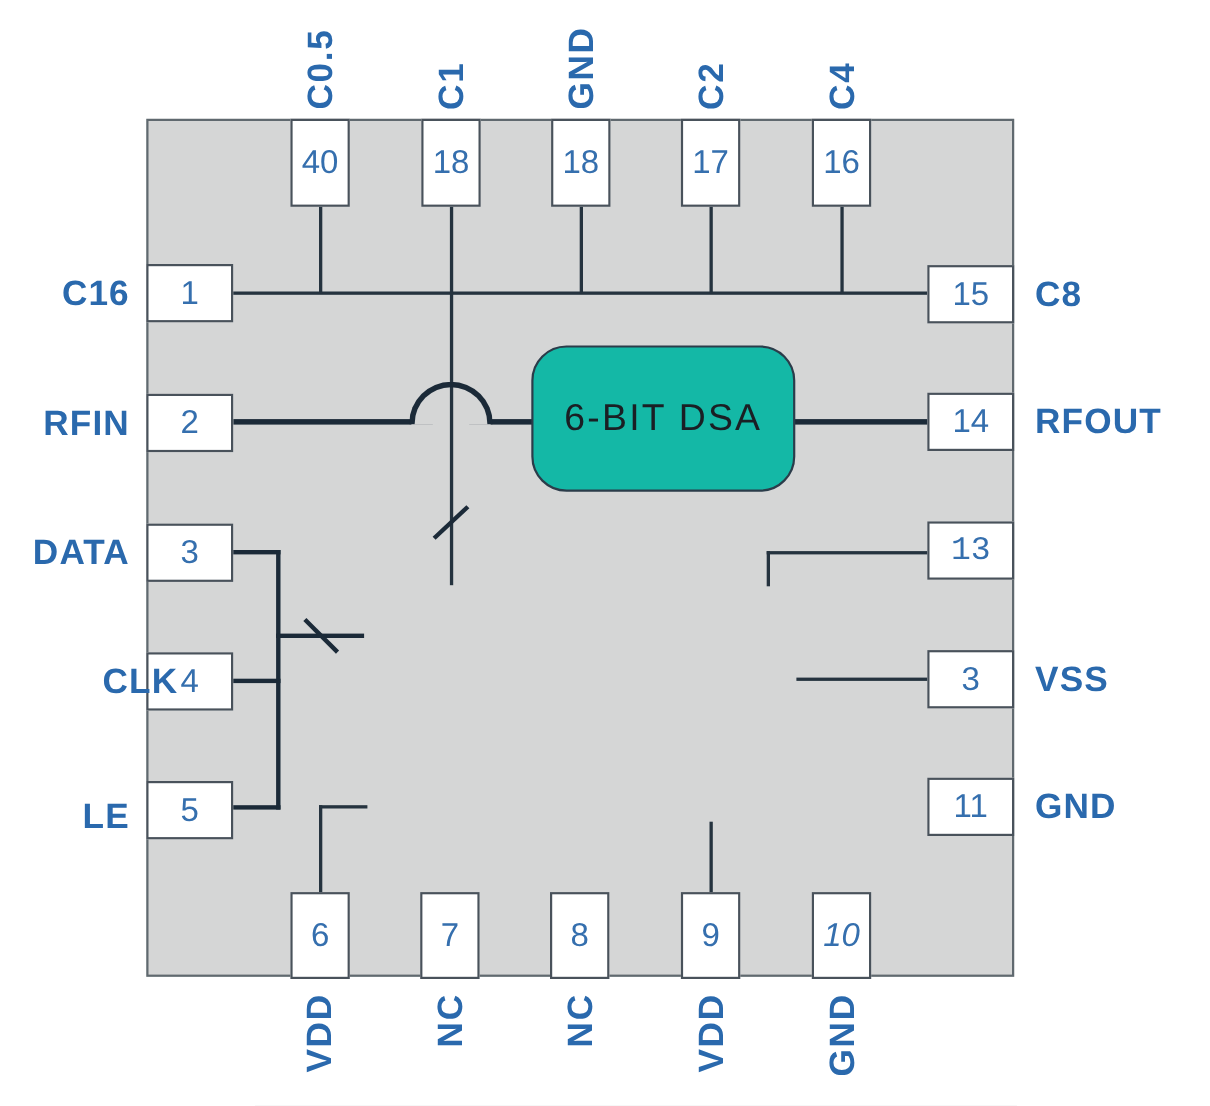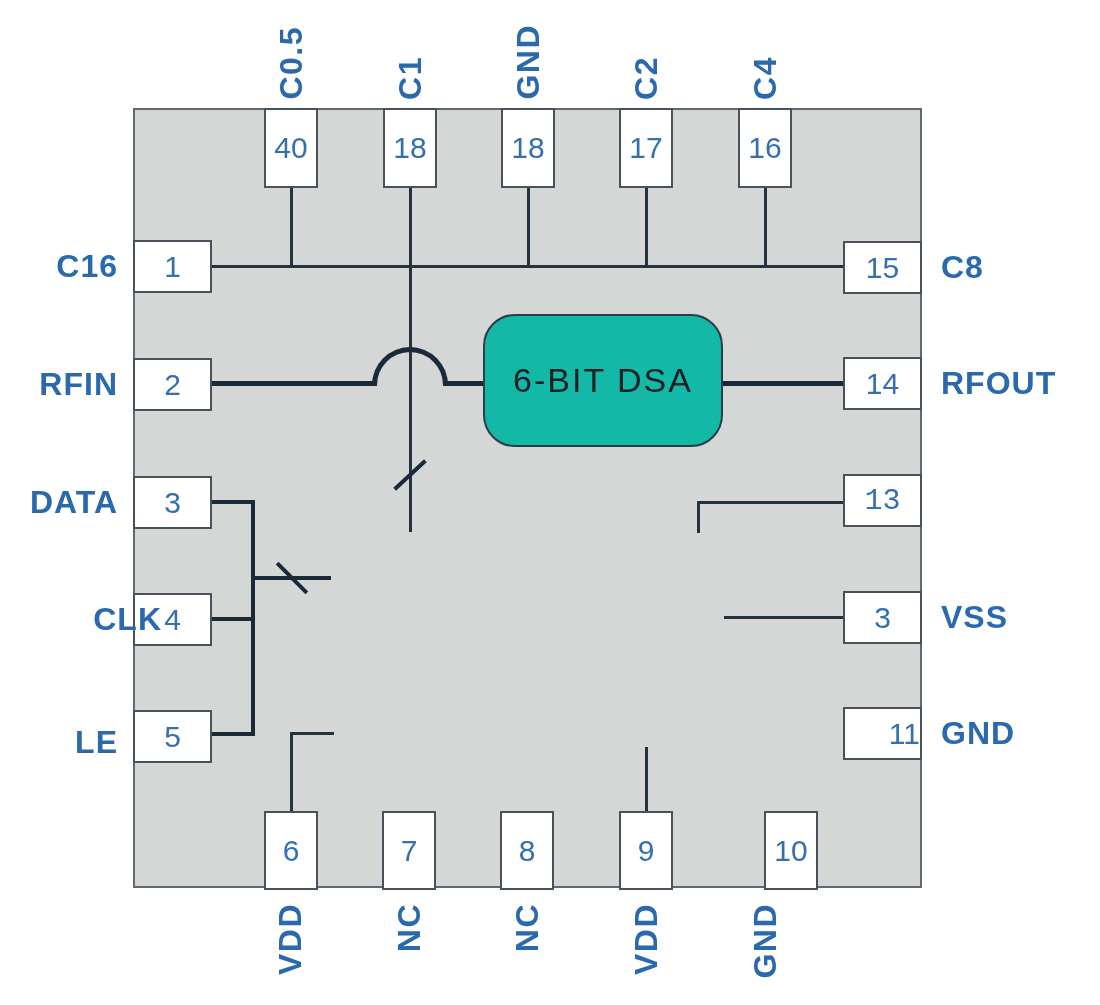--- a/index.html
+++ b/index.html
@@ -111,21 +111,21 @@
     </div>
   <div class="pin v" style="left:382px;top:811px;height:79px;">
       <span>7</span>
     </div>
   <div class="pin v" style="left:500px;top:811px;height:79px;">
       <span>8</span>
     </div>
   <div class="pin v" style="left:619px;top:811px;height:79px;">
       <span>9</span>
     </div>
-  <div class="pin v" style="left:764px;top:811px;height:79px;">
+  <div class="pin v" style="left:738px;top:811px;height:79px;font-style:italic;">
       <span>10</span>
     </div>
 
   <div class="pin h" style="left:133px;top:240px;">
       <span>1</span>
     </div>
   <div class="pin h" style="left:133px;top:358px;">
       <span>2</span>
     </div>
   <div class="pin h" style="left:133px;top:476px;">
@@ -143,21 +143,21 @@
     </div>
   <div class="pin h" style="left:843px;top:357px;">
       <span>14</span>
     </div>
   <div class="pin h" style="left:843px;top:474px;font-family:Liberation Mono, monospace;">
       <span>13</span>
     </div>
   <div class="pin h" style="left:843px;top:591px;">
       <span>3</span>
     </div>
-  <div class="pin h" style="left:843px;top:707px;justify-content:flex-end;">
+  <div class="pin h" style="left:843px;top:707px;">
       <span>11</span>
     </div>
 
   <div class="side-label left" style="top:248px;">C16</div>
   <div class="side-label left" style="top:366px;">RFIN</div>
   <div class="side-label left" style="top:484px;">DATA</div>
   <div class="side-label left" style="top:601px;margin-left:44px;">CLK</div>
   <div class="side-label left" style="top:724px;">LE</div>
 
   <div class="side-label right" style="top:249px;">C8</div>

